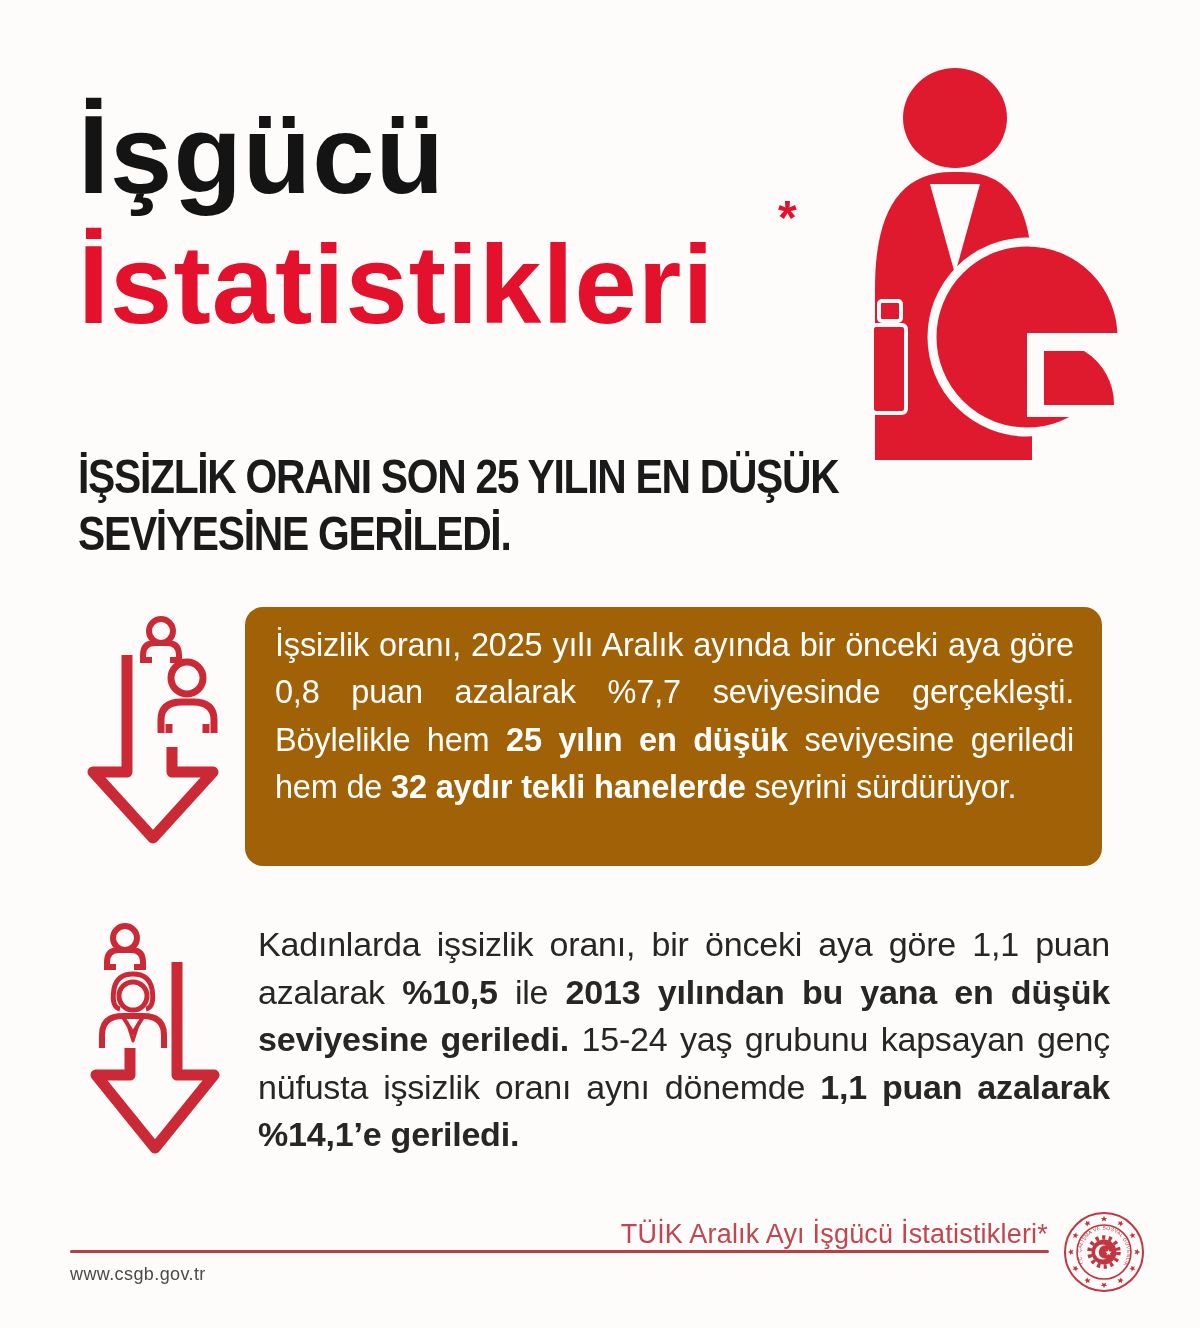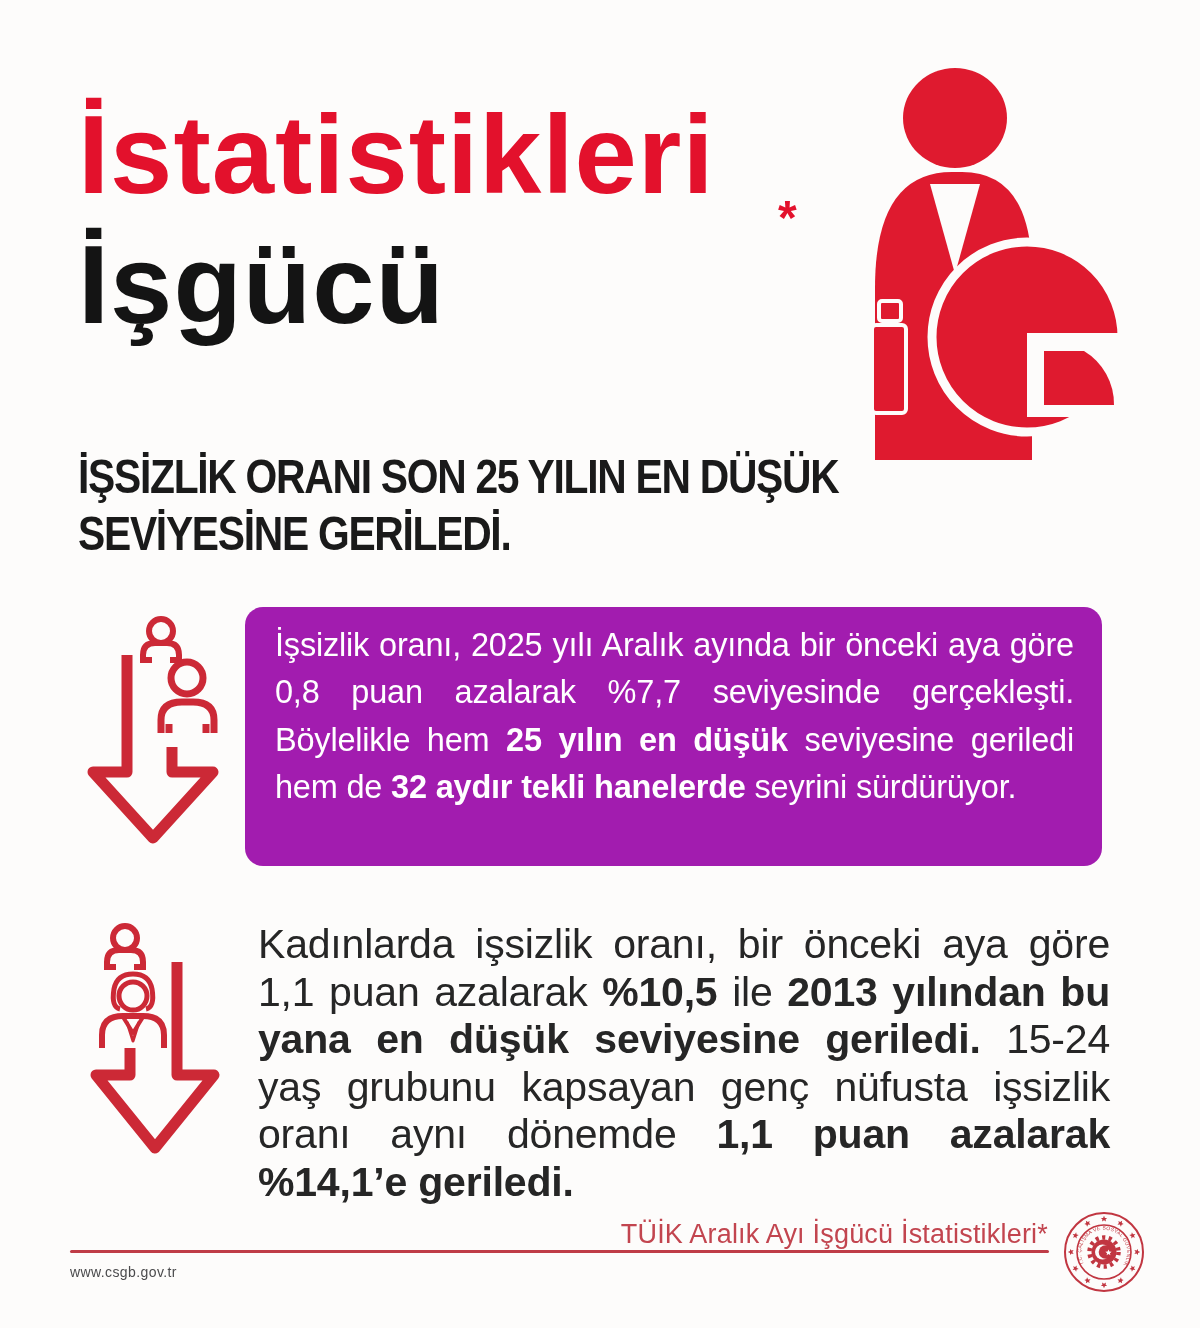--- a/index.html
+++ b/index.html
@@ -20,60 +20,60 @@
   
   .headline{
     position:absolute;left:78px;top:448px;width:1200px;
     font-weight:bold;color:#1a1a1a;
     transform:scaleX(0.85);transform-origin:left top;
   }
   .headline .hl-line{font-size:48px;line-height:57px;letter-spacing:-1.5px;white-space:nowrap;}
   
   .highlight-box{
     position:absolute;left:245px;top:607px;width:857px;height:259px;
-    background:#a21caf;border-radius:18px;box-sizing:border-box;
+    background:#a16207;border-radius:18px;box-sizing:border-box;
     padding:15px 28px 0 30px;
     color:#ffffff;font-size:32.5px;line-height:47.4px;
     text-align:justify;letter-spacing:-0.2px;
   }
   .highlight-box strong{font-weight:bold;}
   
   .paragraph{
     position:absolute;left:258px;top:921px;width:852px;
-    color:#262626;font-size:41px;line-height:47.5px;
+    color:#262626;font-size:34px;line-height:47.5px;
     text-align:justify;letter-spacing:-0.2px;
   }
   .paragraph strong{font-weight:bold;}
   
   .hero-icon{position:absolute;left:862px;top:60px;}
   .arrow-icon-1{position:absolute;left:86px;top:614px;}
   .arrow-icon-2{position:absolute;left:86px;top:917px;}
   
   .footer-source{
     position:absolute;right:152px;top:1219px;
     font-size:27px;color:#c2454f;letter-spacing:0.2px;white-space:nowrap;
   }
   .footer-rule{
     position:absolute;left:70px;top:1250px;width:979px;height:3px;
     background:#bf3c47;border-radius:2px;
   }
   .footer-site{
     position:absolute;left:70px;top:1264px;
-    font-size:14px;color:#4a4a4c;letter-spacing:0.4px;
+    font-size:18px;color:#4a4a4c;letter-spacing:0.4px;
   }
   .seal-logo{position:absolute;left:1063px;top:1211px;}
 </style>
 </head>
 <body>
 
 <div class="canvas">
 
   <div class="title-block">
+    <div class="title-line black">İşgücü</div>
     <div class="title-line red">İstatistikleri</div>
-    <div class="title-line black">İşgücü</div>
     <span class="footnote-star">*</span>
   </div>
 
   <svg class="hero-icon" width="285" height="400" viewBox="0 0 285 400">
     <ellipse cx="93" cy="58" rx="52" ry="50" fill="#df1a2f"></ellipse>
     <path d="M13,400 L13,228 Q13,112 90,112 L100,112 Q170,112 170,215 L170,400 Z" fill="#df1a2f"></path>
     <polygon points="68,124 118,124 93,214" fill="#fdfcfb"></polygon>
     <rect x="17" y="241" width="22" height="20" rx="3" fill="#df1a2f" stroke="#fdfcfb" stroke-width="4"></rect>
     <rect x="10" y="265" width="34" height="88" rx="4" fill="#df1a2f" stroke="#fdfcfb" stroke-width="4"></rect>
     <circle cx="165" cy="277" r="95" fill="#df1a2f" stroke="#fdfcfb" stroke-width="9"></circle>

